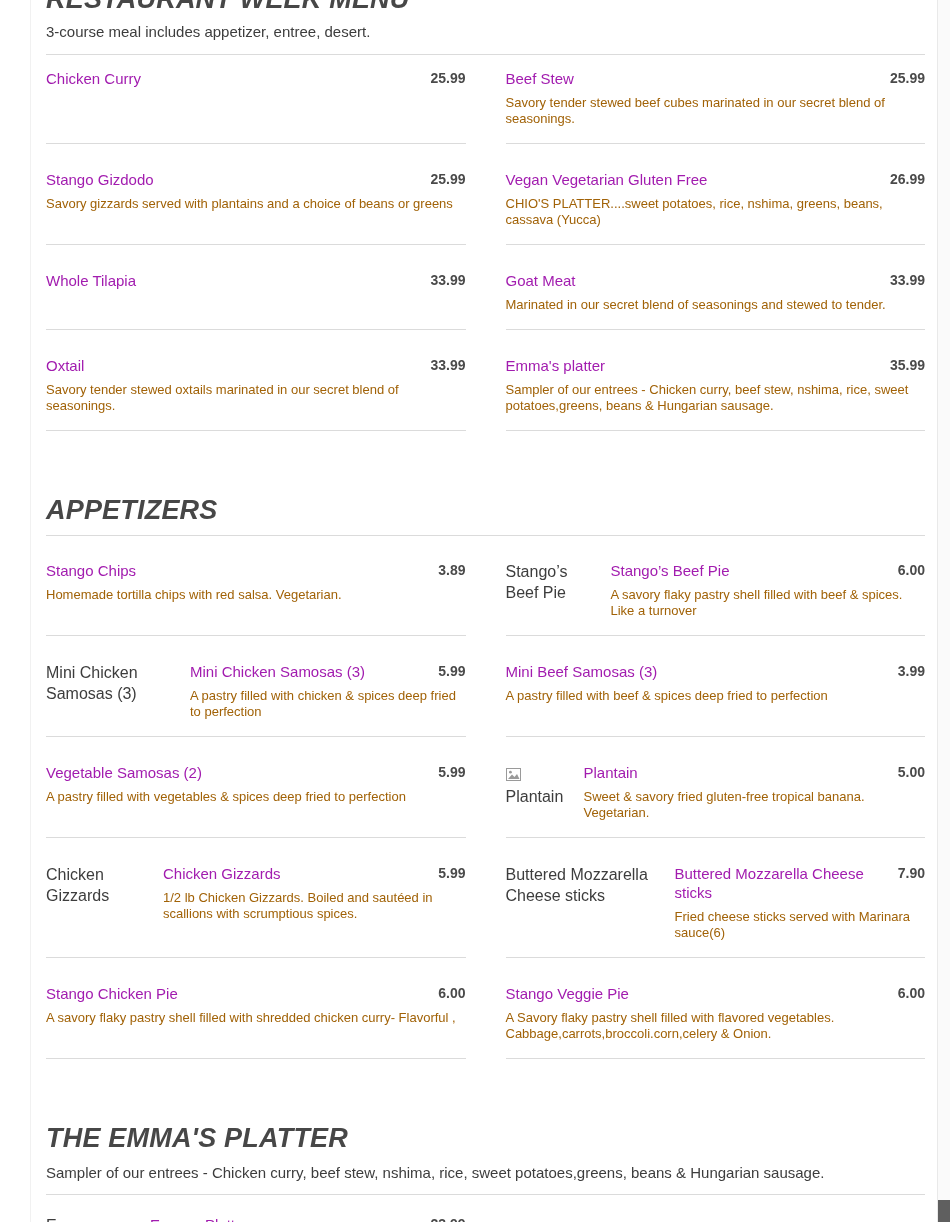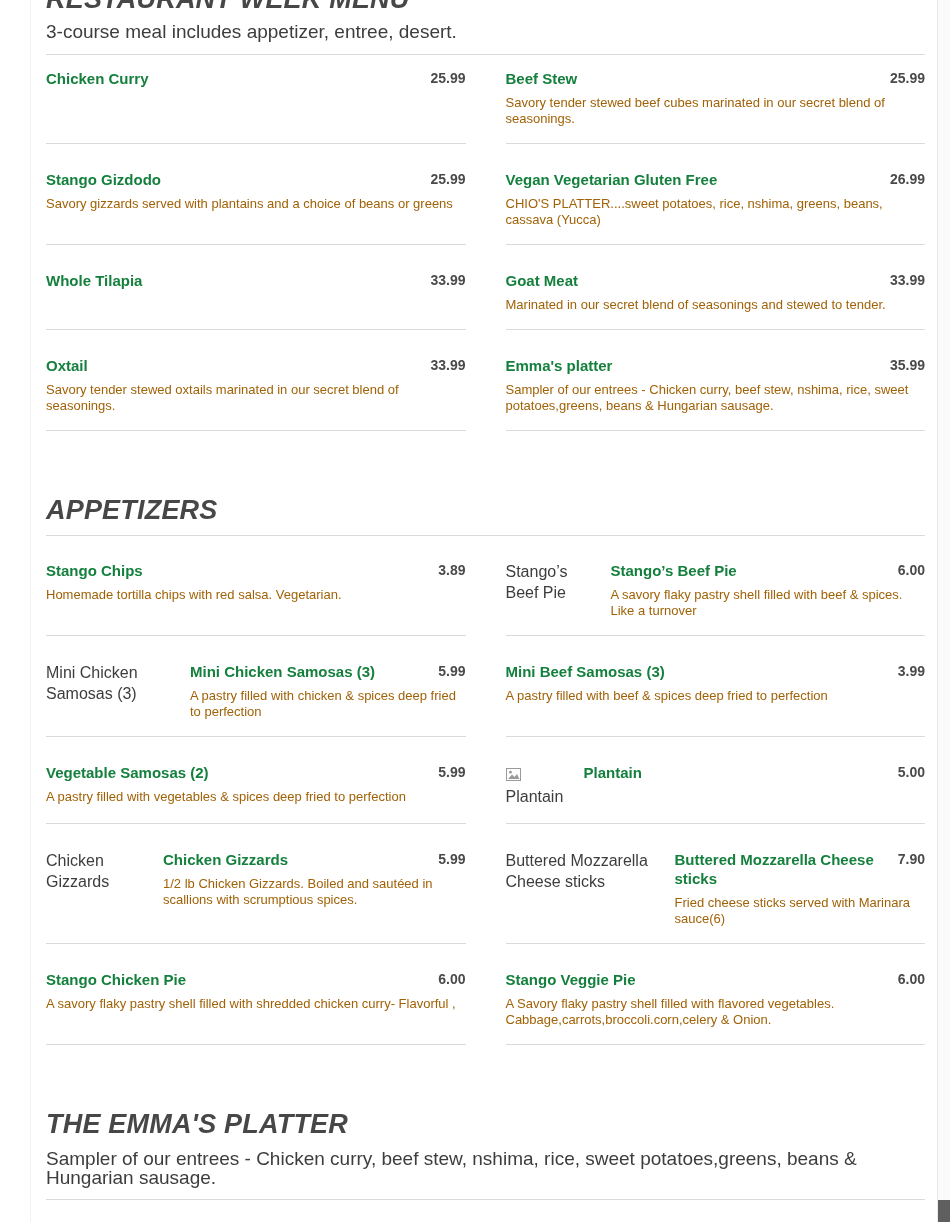--- a/index.html
+++ b/index.html
@@ -10,21 +10,21 @@
     -webkit-font-smoothing:antialiased;
   }
   .left-edge-line { position:absolute; left:30px; top:0; height:100%; width:1px; background:#f1f1f1; }
   .content { margin-left:46px; width:879px; }
 
   .section-title {
     font-size:27px; font-weight:700; color:#474747; letter-spacing:0.2px; line-height:30px;font-style:italic;
   }
   h1.section-title { margin:-16px 0 0 0; }
   h2.section-title { margin:64px 0 10px 0; }
-  .sub-text { font-size:19px; color:#3d3d3d; line-height:19px; }
+  .sub-text { font-size:15px; color:#3d3d3d; line-height:19px; }
   .week-sub { margin:8px 0 13px 0; }
   .emma-sub { margin:6px 0 12px 0; }
   hr.rule { border:none; border-top:1px solid #dbdbdb; margin:0; height:0; }
 
   .menu-grid {
     display:grid; grid-template-columns:1fr 1fr;
     column-gap:40px; row-gap:26px;
   }
   .mg-week { margin-top:14px; }
   .mg-app  { margin-top:25px; }
@@ -35,21 +35,21 @@
   .has-image { display:flex; align-items:flex-start; }
 
   .img-ph {
     flex:0 0 auto; margin-right:14px;
     font-size:16px; line-height:21px; color:#3d3d3d;
   }
   .broken-icon { display:inline-block; vertical-align:-2px; margin-right:4px; }
   .item-body { flex:1 1 auto; min-width:0; }
 
   .item-head { display:flex; justify-content:space-between; align-items:flex-start; }
-  .item-name { font-size:15px; font-weight:700; color:#15803d; line-height:19px; }
+  .item-name { font-size:15px; font-weight:400; color:#a21caf; line-height:19px; }
   .item-price { font-size:14px; font-weight:700; color:#4a4a4a; line-height:19px; margin-left:12px; white-space:nowrap; }
   .item-desc { margin-top:7px; font-size:13px; color:#a16207; line-height:16px; }
 
   .scrollbar-track {
     position:absolute; right:0; top:0; width:13px; height:100%;
     background:#fafafa; border-left:1px solid #e9e9e9; box-sizing:border-box;
   }
   .scrollbar-thumb {
     position:absolute; bottom:0; left:0; width:100%; height:22px; background:#5f5f5f;
   }
@@ -190,20 +190,21 @@
                 <circle cx="4.4" cy="4.2" r="1.4" fill="#9a9a9a"></circle>
                 <path d="M2 11 L6 6.5 L8.5 9 L11 6 L13.5 11 Z" fill="#9a9a9a"></path>
               </svg>
           </span><span>Plantain</span>
         </div>
         <div class="item-body">
           <div class="item-head">
             <span class="item-name">Plantain</span>
             <span class="item-price">5.00</span>
           </div>
+          <div class="item-desc">Sweet &amp; savory fried gluten-free tropical banana. Vegetarian.</div>
         </div>
       </div>
 
       <div class="menu-item has-image">
         <div class="img-ph" style="width:103px;">
           <span>Chicken Gizzards</span>
         </div>
         <div class="item-body">
           <div class="item-head">
             <span class="item-name">Chicken Gizzards</span>

